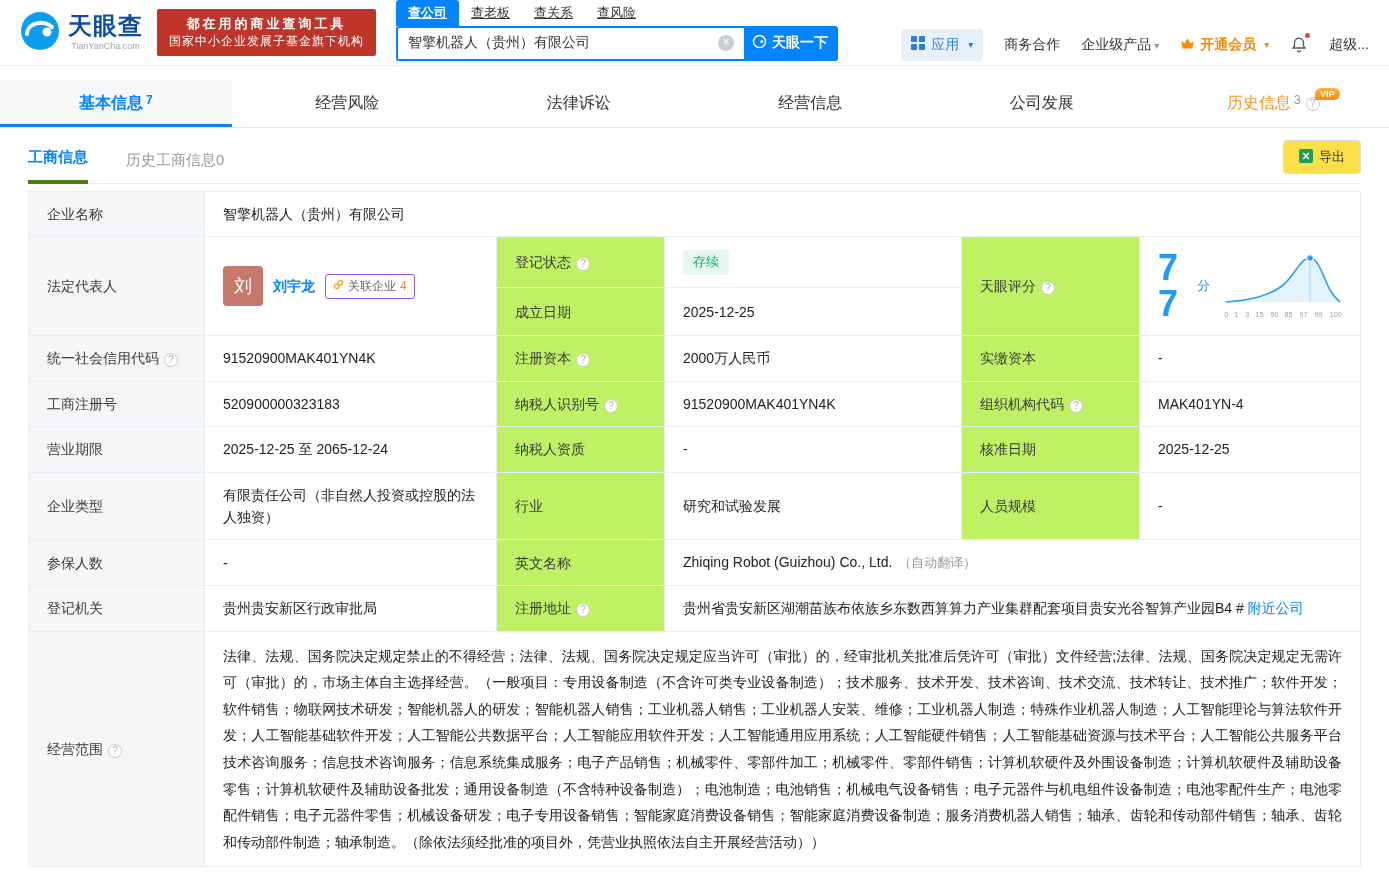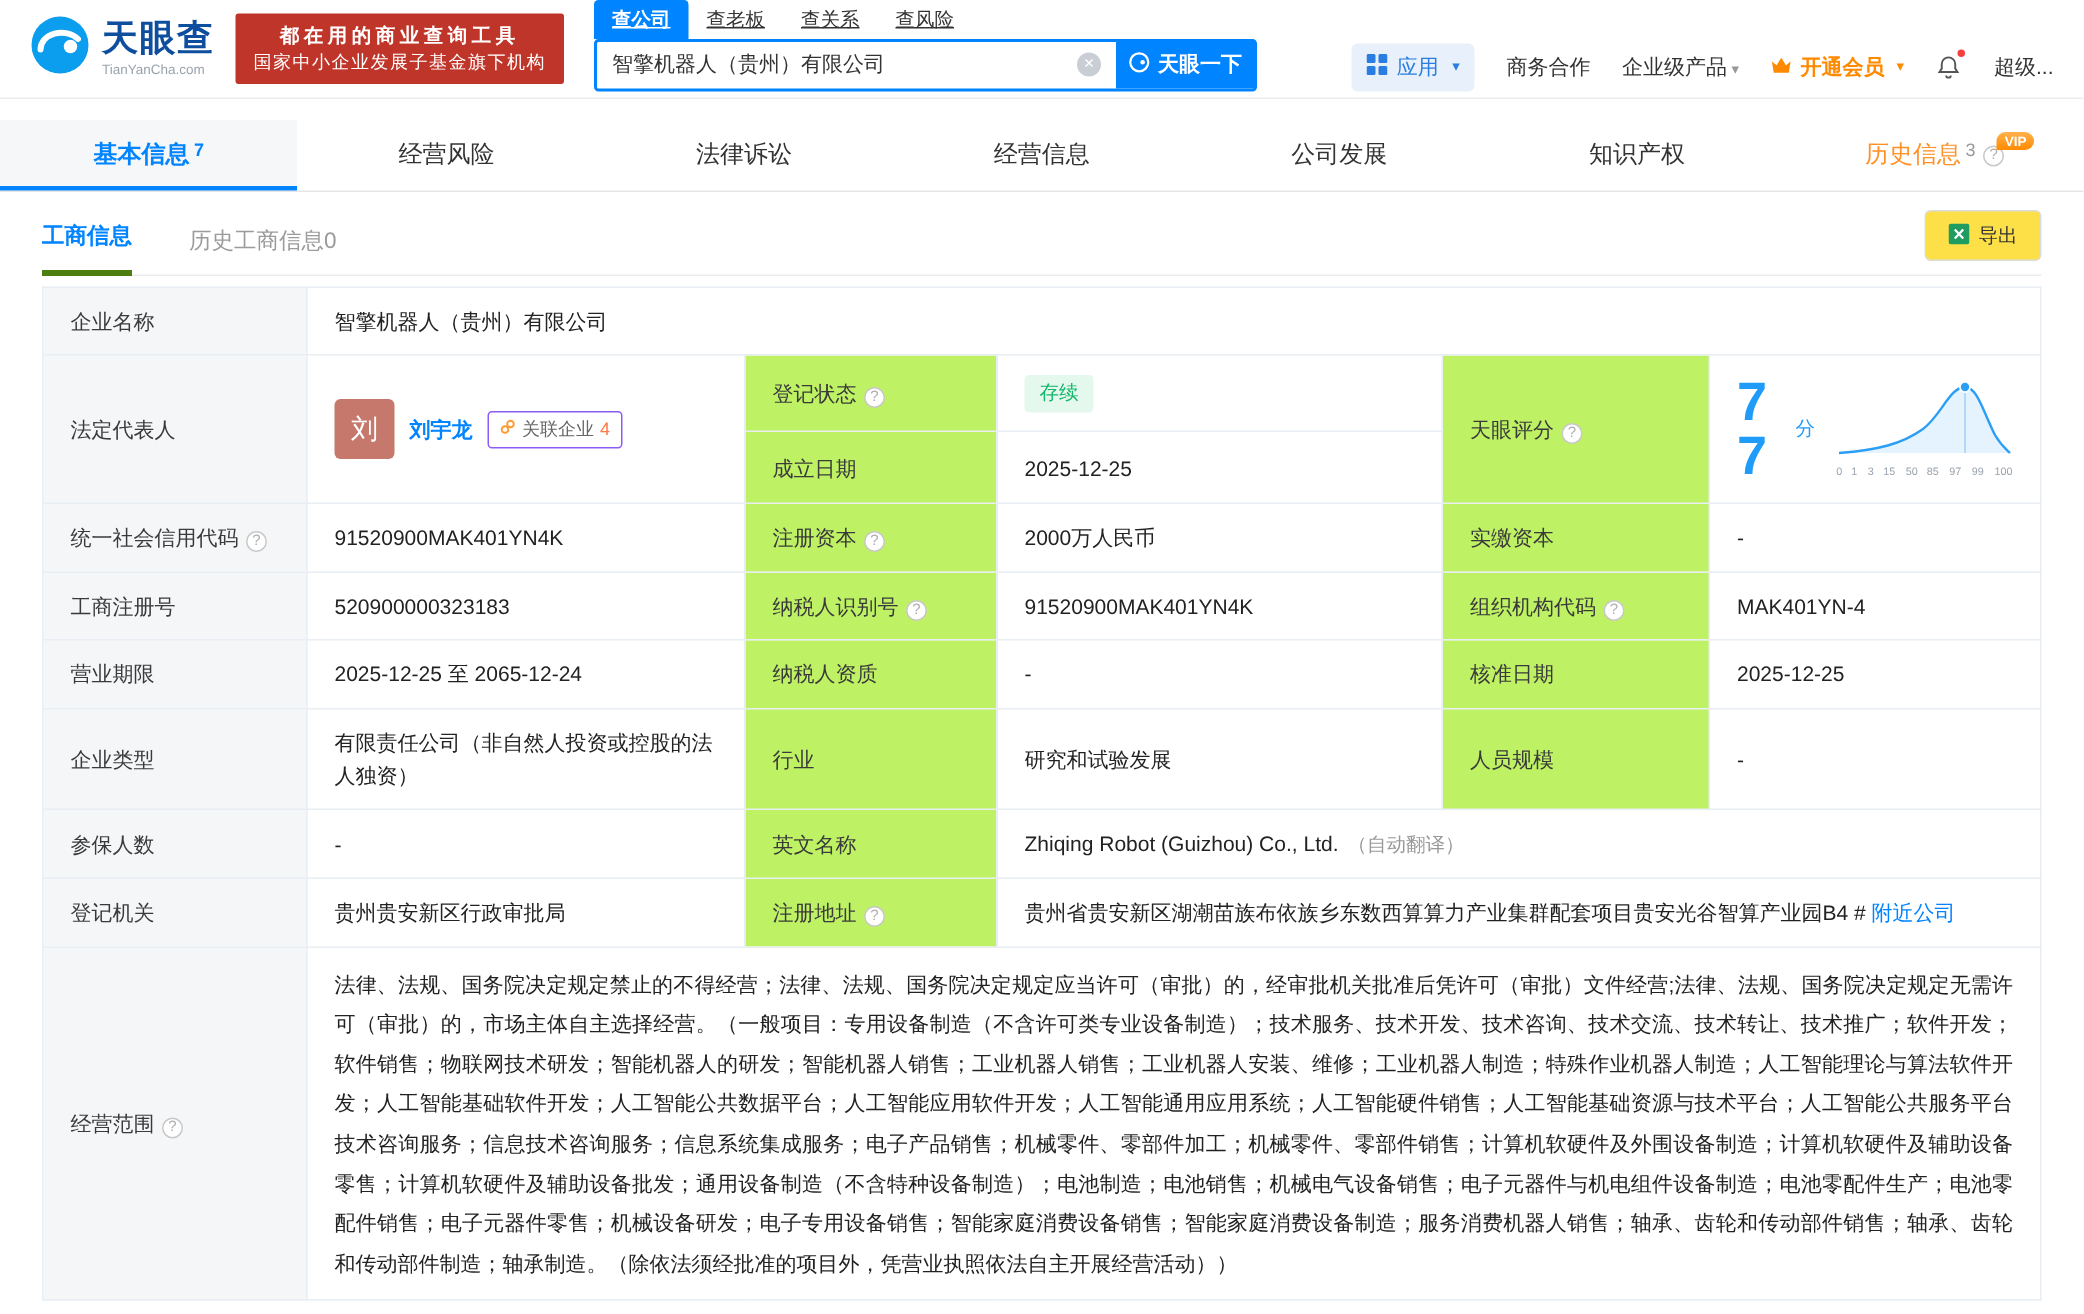--- a/index.html
+++ b/index.html
@@ -10,21 +10,21 @@
   }
   .page { width: 1389px; background: #fff; min-height: 868px; margin: 0 auto; }
 
   
   .topbar {
     display: flex; align-items: center; height: 66px;
     padding: 0 20px; gap: 14px; border-bottom: 1px solid #ececec;
     background: #fff;
   }
   .logo { display: flex; align-items: center; gap: 8px; cursor: pointer; }
-  .logo-txt { display: flex; flex-direction: column; line-height: 1.1; }
+  .logo-txt { display: flex; flex-direction: column; line-height: 1.1; align-items: center; }
   .logo-title { font-size: 24px; font-weight: 700; color: #0d4e9e; letter-spacing: 1px; }
   .logo-sub { font-size: 9px; color: #9aa3ad; margin-top: 2px; }
   .promo {
     background: #c03529; color: #fff; padding: 6px 12px;
     text-align: center; border-radius: 2px; line-height: 1.4;
   }
   .promo-l1 { font-size: 13px; font-weight: 700; letter-spacing: 3px; }
   .promo-l2 { font-size: 12px; letter-spacing: 1px; }
 
   .search-wrap { display: flex; flex-direction: column; justify-content: flex-end; height: 66px; margin-left: 6px; padding-bottom: 5px; }
@@ -223,23 +223,20 @@
       <span>经营风险</span>
     </div>
     <div class="nav-tab">
       <span>法律诉讼</span>
     </div>
     <div class="nav-tab">
       <span>经营信息</span>
     </div>
     <div class="nav-tab">
       <span>公司发展</span>
-    </div>
-    <div class="nav-tab">
-      <span>知识产权</span>
     </div>
     <div class="nav-tab vip-tab">
       <span>历史信息</span>
       <span class="tab-count">3</span>
       <span class="q">?</span>
       <span class="vip-badge">VIP</span>
     </div>
   </nav>
 
   <div class="content">

